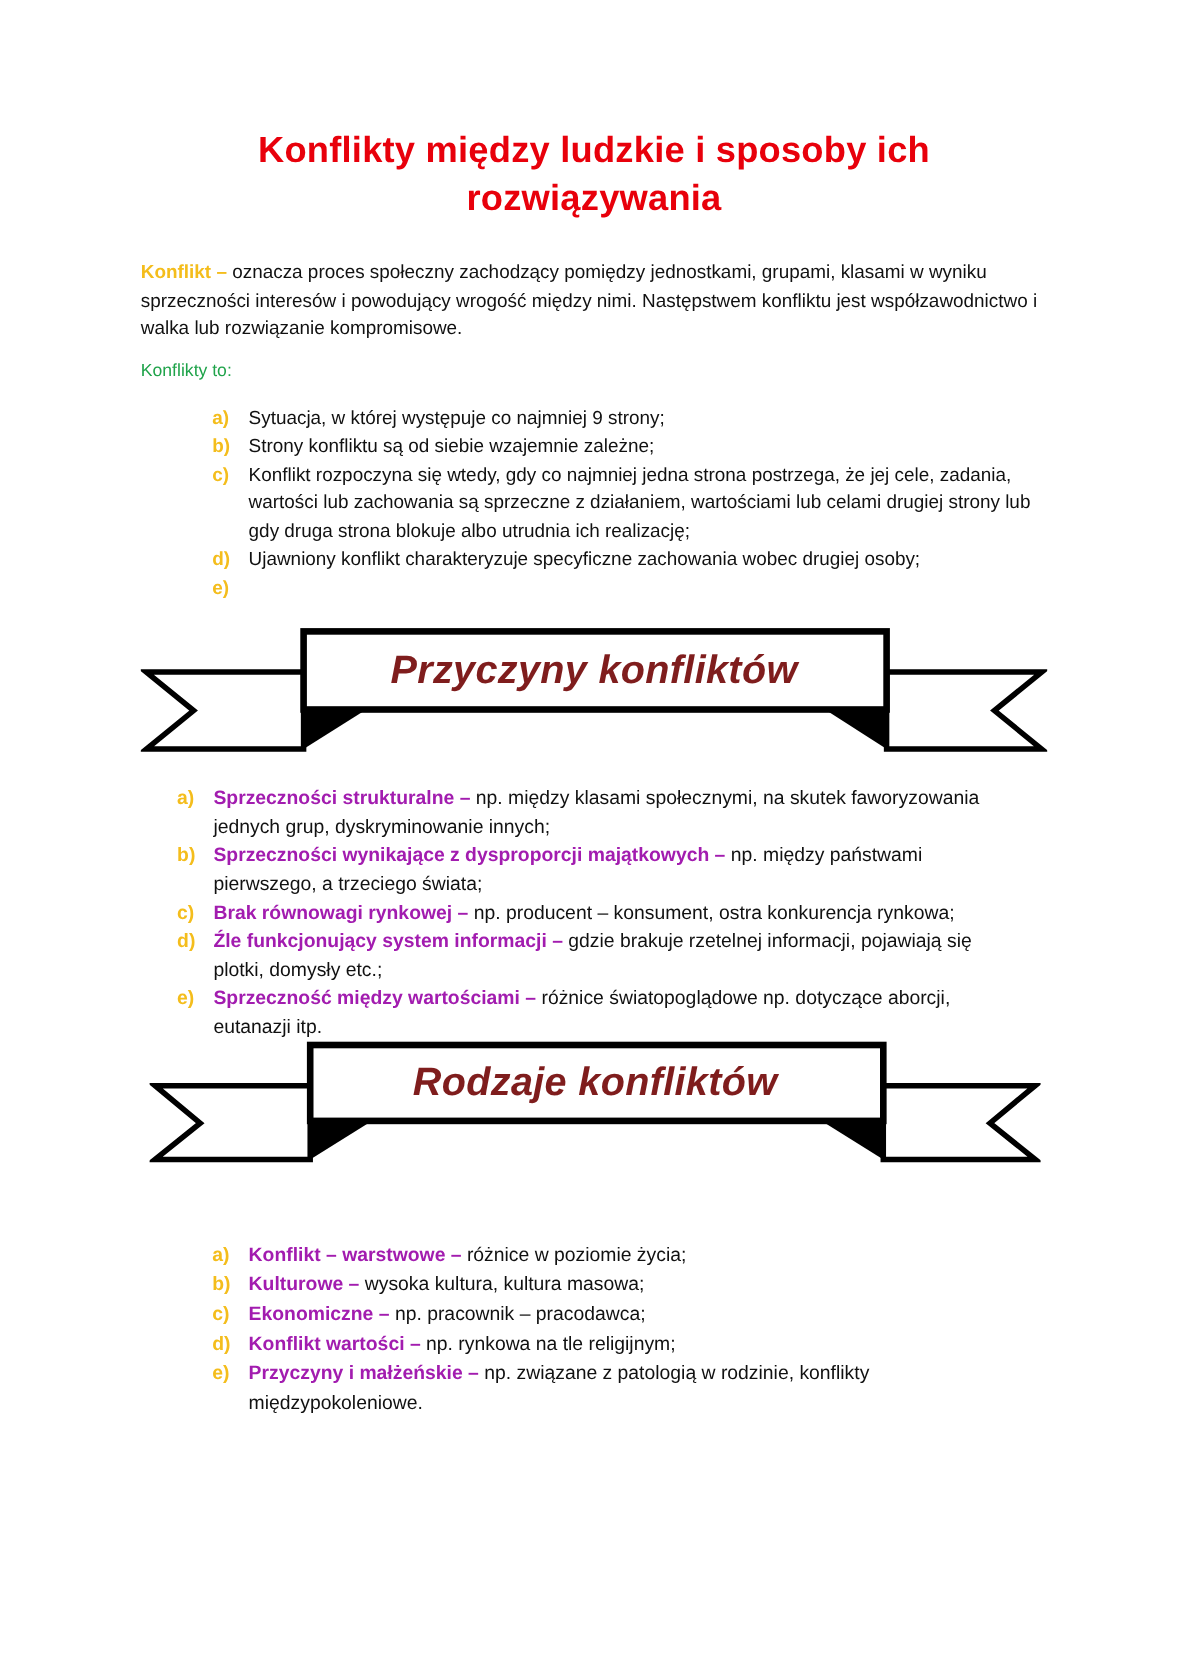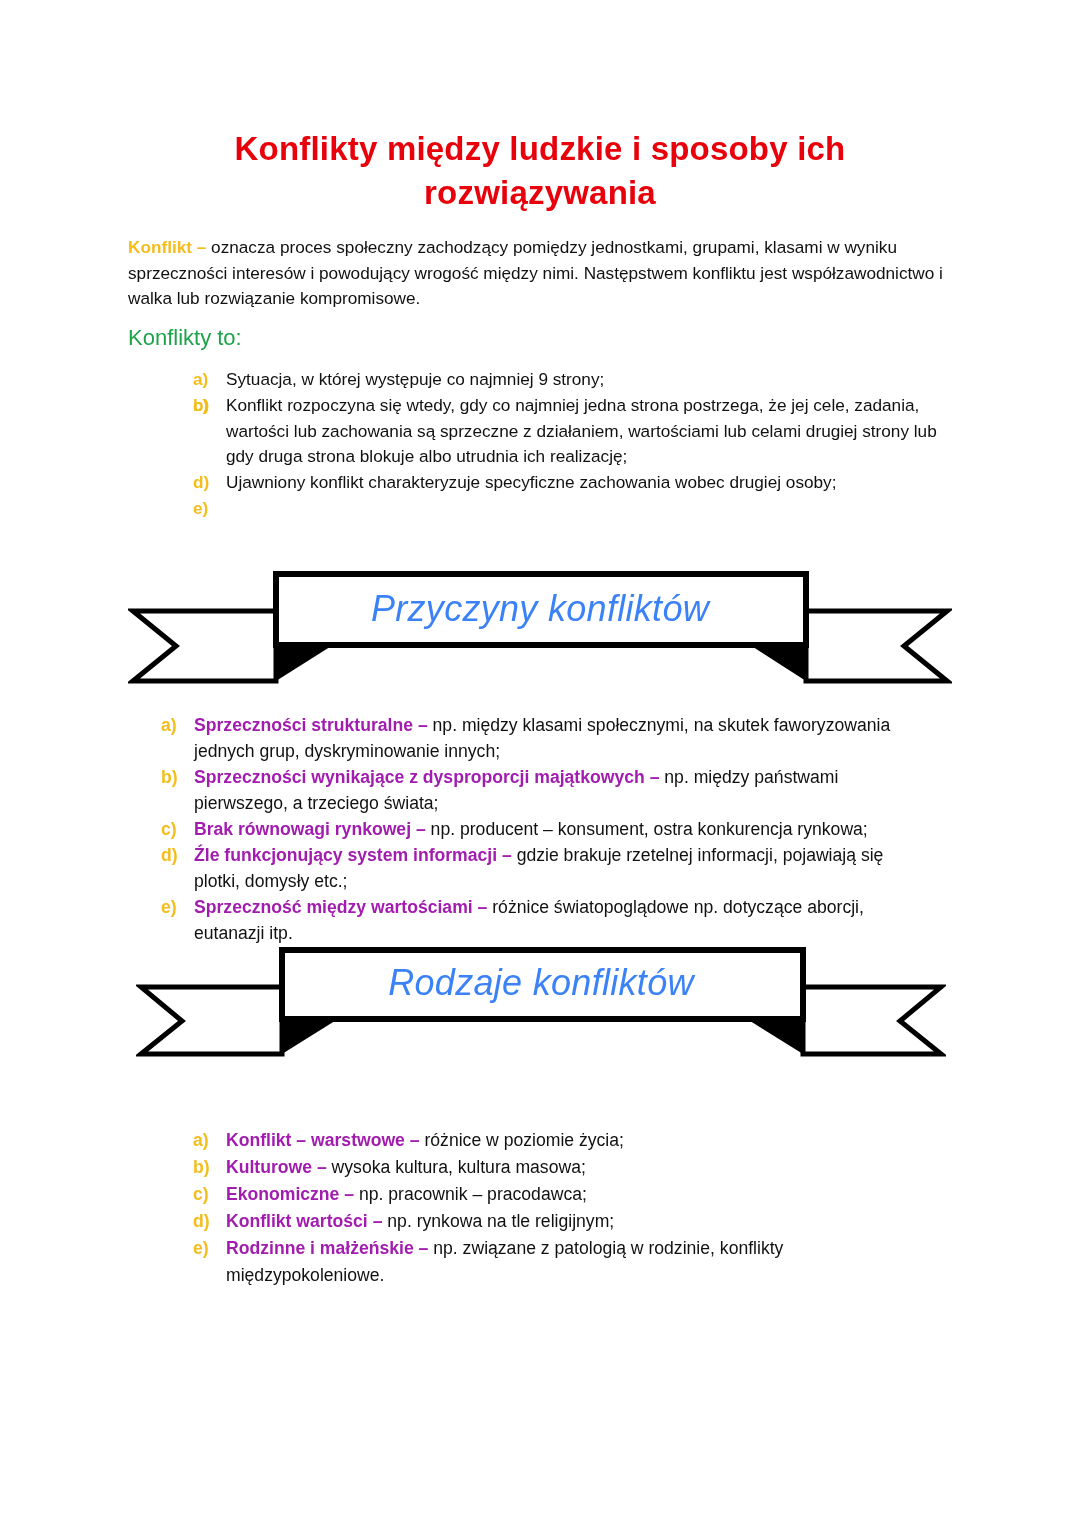--- a/index.html
+++ b/index.html
@@ -7,21 +7,21 @@
       width: 1080px;
       height: 1527px;
       position: relative;
       overflow: hidden;
       font-family: "Liberation Sans", sans-serif;
       color: #111111;
     }
     .page-title {
       position: absolute;
       left: 0;
-      top: 127px;
+      top: 114px;
       width: 1080px;
       text-align: center;
       color: #e8000b;
       font-weight: bold;
       font-size: 33px;
       line-height: 44px;
       letter-spacing: 0.2px;
     }
     .definition {
       position: absolute;
@@ -30,21 +30,21 @@
       width: 830px;
       font-size: 17.2px;
       line-height: 25.5px;
     }
     .accent { color: #f4bd1c; font-weight: bold; margin-top: 24px; }
     .green-heading {
       position: absolute;
       left: 128px;
       top: 326px;
       color: #1fa34a;
-      font-size: 22px;
+      font-size: 16px;
       line-height: 24px;
     }
     ol.list {
       position: absolute;
       margin: 0;
       padding: 0;
       list-style: none;
       font-size: 17.2px;
       line-height: 25.8px;
     }
@@ -69,22 +69,22 @@
 
     .banner {
       position: absolute;
     }
     .banner svg { display: block; }
     .banner-label {
       position: absolute;
       left: 0;
       width: 100%;
       text-align: center;
-      color: #3b82f6;
-      font-weight: normal;
+      color: #7f1d1d;
+      font-weight: bold;
       font-style: italic;
       font-size: 36px;
       letter-spacing: 0.3px;
     }
   </style>
 </head>
 <body>
 
 <h1 class="page-title" style="margin:0;">
   <span>Konflikty między ludzkie i sposoby ich</span><br>
@@ -92,21 +92,21 @@
 </h1>
 
 <p class="definition" style="margin:0;">
   <span class="accent">Konflikt –</span><span> oznacza proces społeczny zachodzący pomiędzy jednostkami, grupami, klasami w wyniku sprzeczności interesów i powodujący wrogość między nimi. Następstwem konfliktu jest współzawodnictwo i walka lub rozwiązanie kompromisowe.</span>
 </p>
 
 <div class="green-heading">Konflikty to:</div>
 
 <ol class="list" id="list-conflicts">
   <li><span class="marker">a)</span><span>Sytuacja, w której występuje co najmniej 9 strony;</span></li>
-  <li><span class="marker">b)</span></li>
+  <li><span class="marker">b)</span><span>Strony konfliktu są od siebie wzajemnie zależne;</span></li>
   <li><span class="marker">c)</span><span>Konflikt rozpoczyna się wtedy, gdy co najmniej jedna strona postrzega, że jej cele, zadania, wartości lub zachowania są sprzeczne z działaniem, wartościami lub celami drugiej strony lub gdy druga strona blokuje albo utrudnia ich realizację;</span></li>
   <li><span class="marker">d)</span><span>Ujawniony konflikt charakteryzuje specyficzne zachowania wobec drugiej osoby;</span></li>
   <li><span class="marker">e)</span></li>
 </ol>
 
 <div class="banner" style="left:128px; top:568px; width:824px; height:122px;">
   <svg width="824" height="122" viewBox="0 0 824 122">
 
     <polygon points="5,43 148,43 148,113 5,113 48,78" fill="#ffffff" stroke="#000" stroke-width="5" stroke-linejoin="miter"></polygon>
 
@@ -137,14 +137,14 @@
     <rect x="146" y="6" width="521" height="69" fill="#ffffff" stroke="#000" stroke-width="6"></rect>
   </svg>
   <div class="banner-label" style="top:18px;">Rodzaje konfliktów</div>
 </div>
 
 <ol class="list" id="list-types">
   <li><span class="marker">a)</span><span class="term">Konflikt – warstwowe –</span><span> różnice w poziomie życia;</span></li>
   <li><span class="marker">b)</span><span class="term">Kulturowe –</span><span> wysoka kultura, kultura masowa;</span></li>
   <li><span class="marker">c)</span><span class="term">Ekonomiczne –</span><span> np. pracownik – pracodawca;</span></li>
   <li><span class="marker">d)</span><span class="term">Konflikt wartości –</span><span> np. rynkowa na tle religijnym;</span></li>
-  <li><span class="marker">e)</span><span class="term">Rodzinne i małżeńskie –</span><span> np. związane z patologią w rodzinie, konflikty międzypokoleniowe.</span></li>
+  <li><span class="marker">e)</span><span class="term">Przyczyny i małżeńskie –</span><span> np. związane z patologią w rodzinie, konflikty międzypokoleniowe.</span></li>
 </ol>
 
 </body></html>

